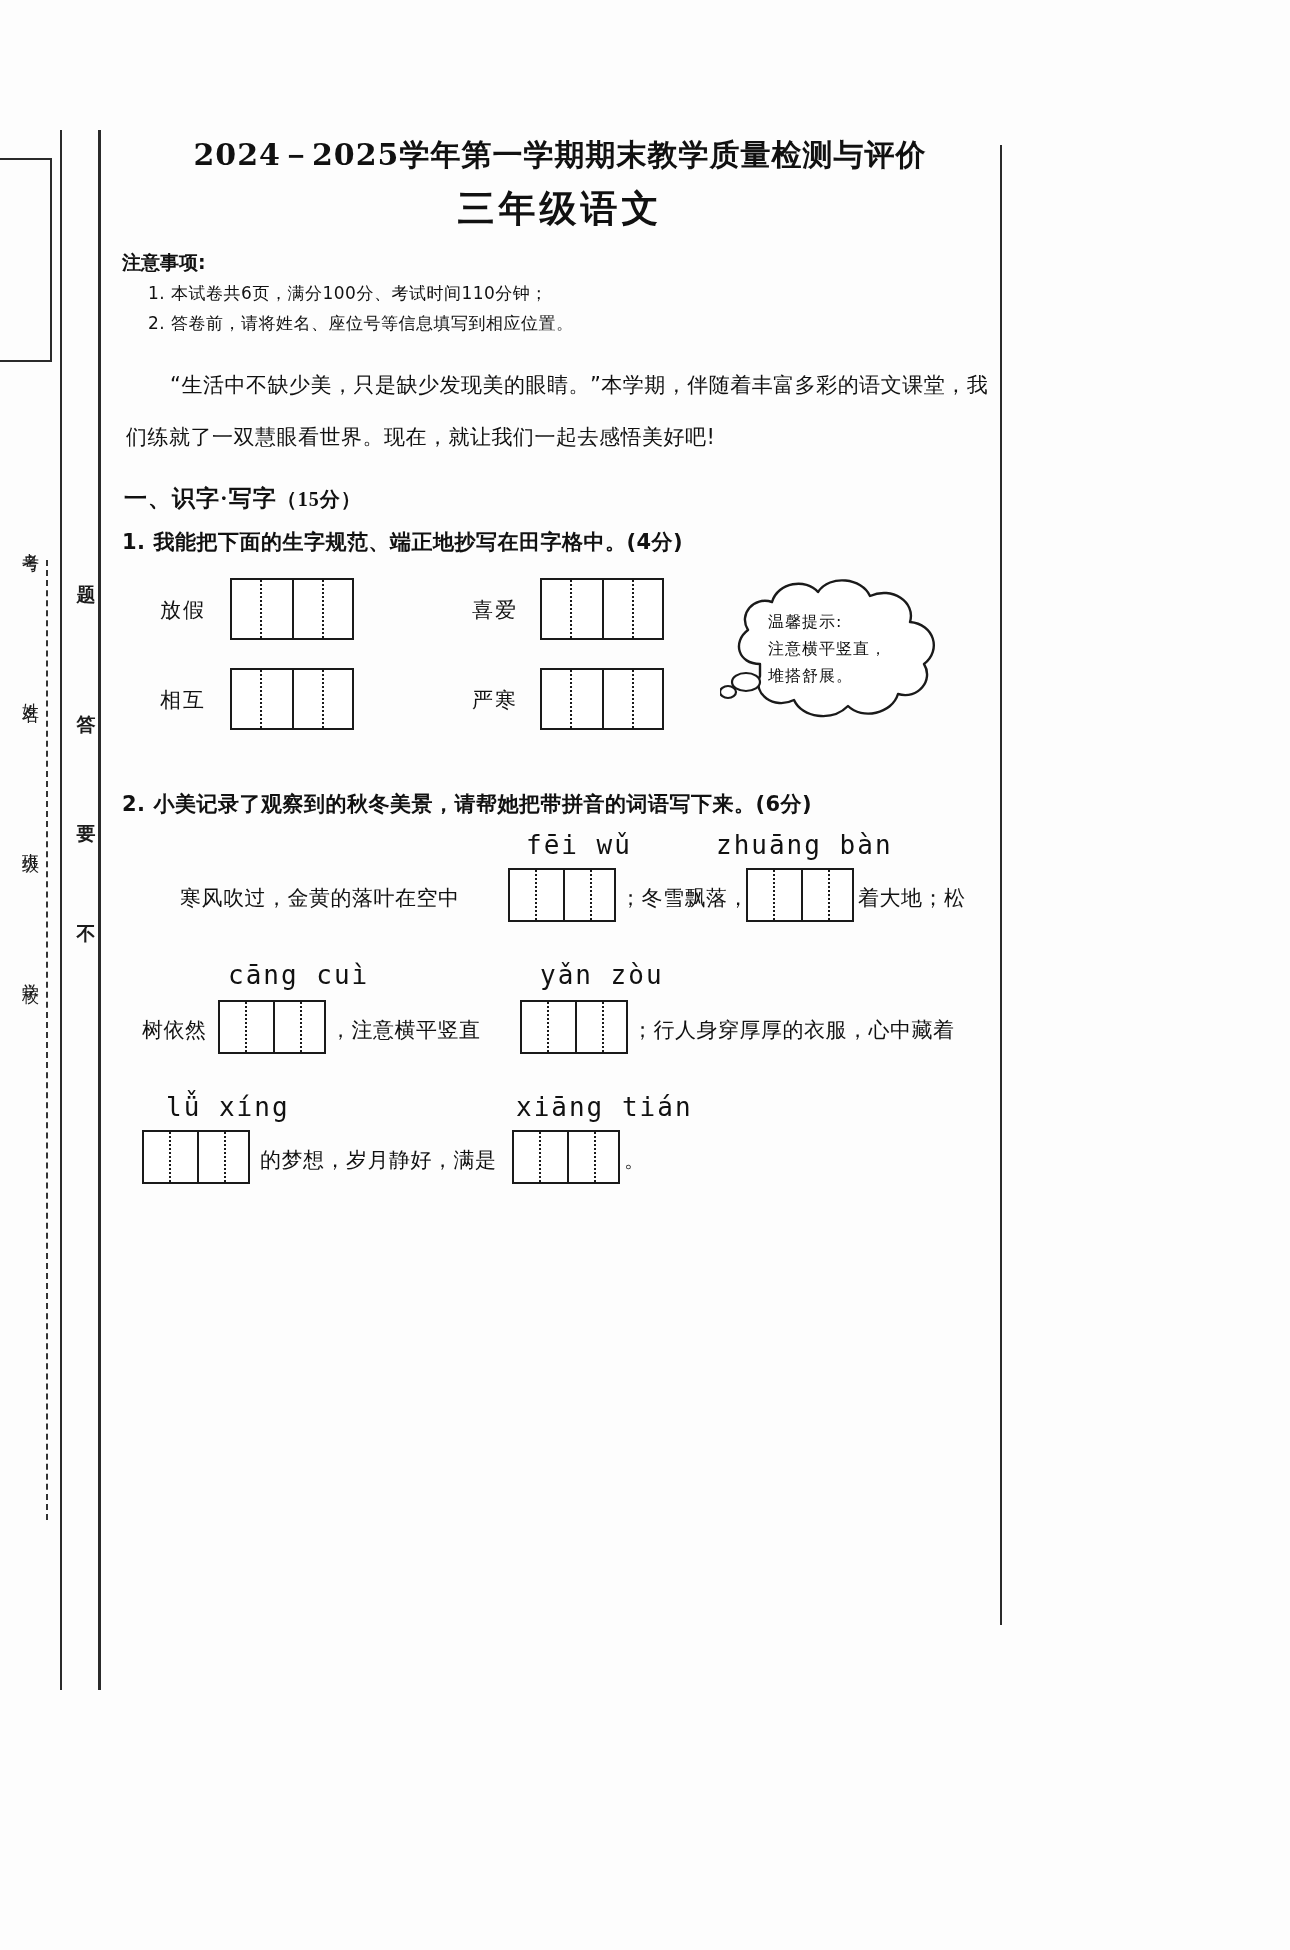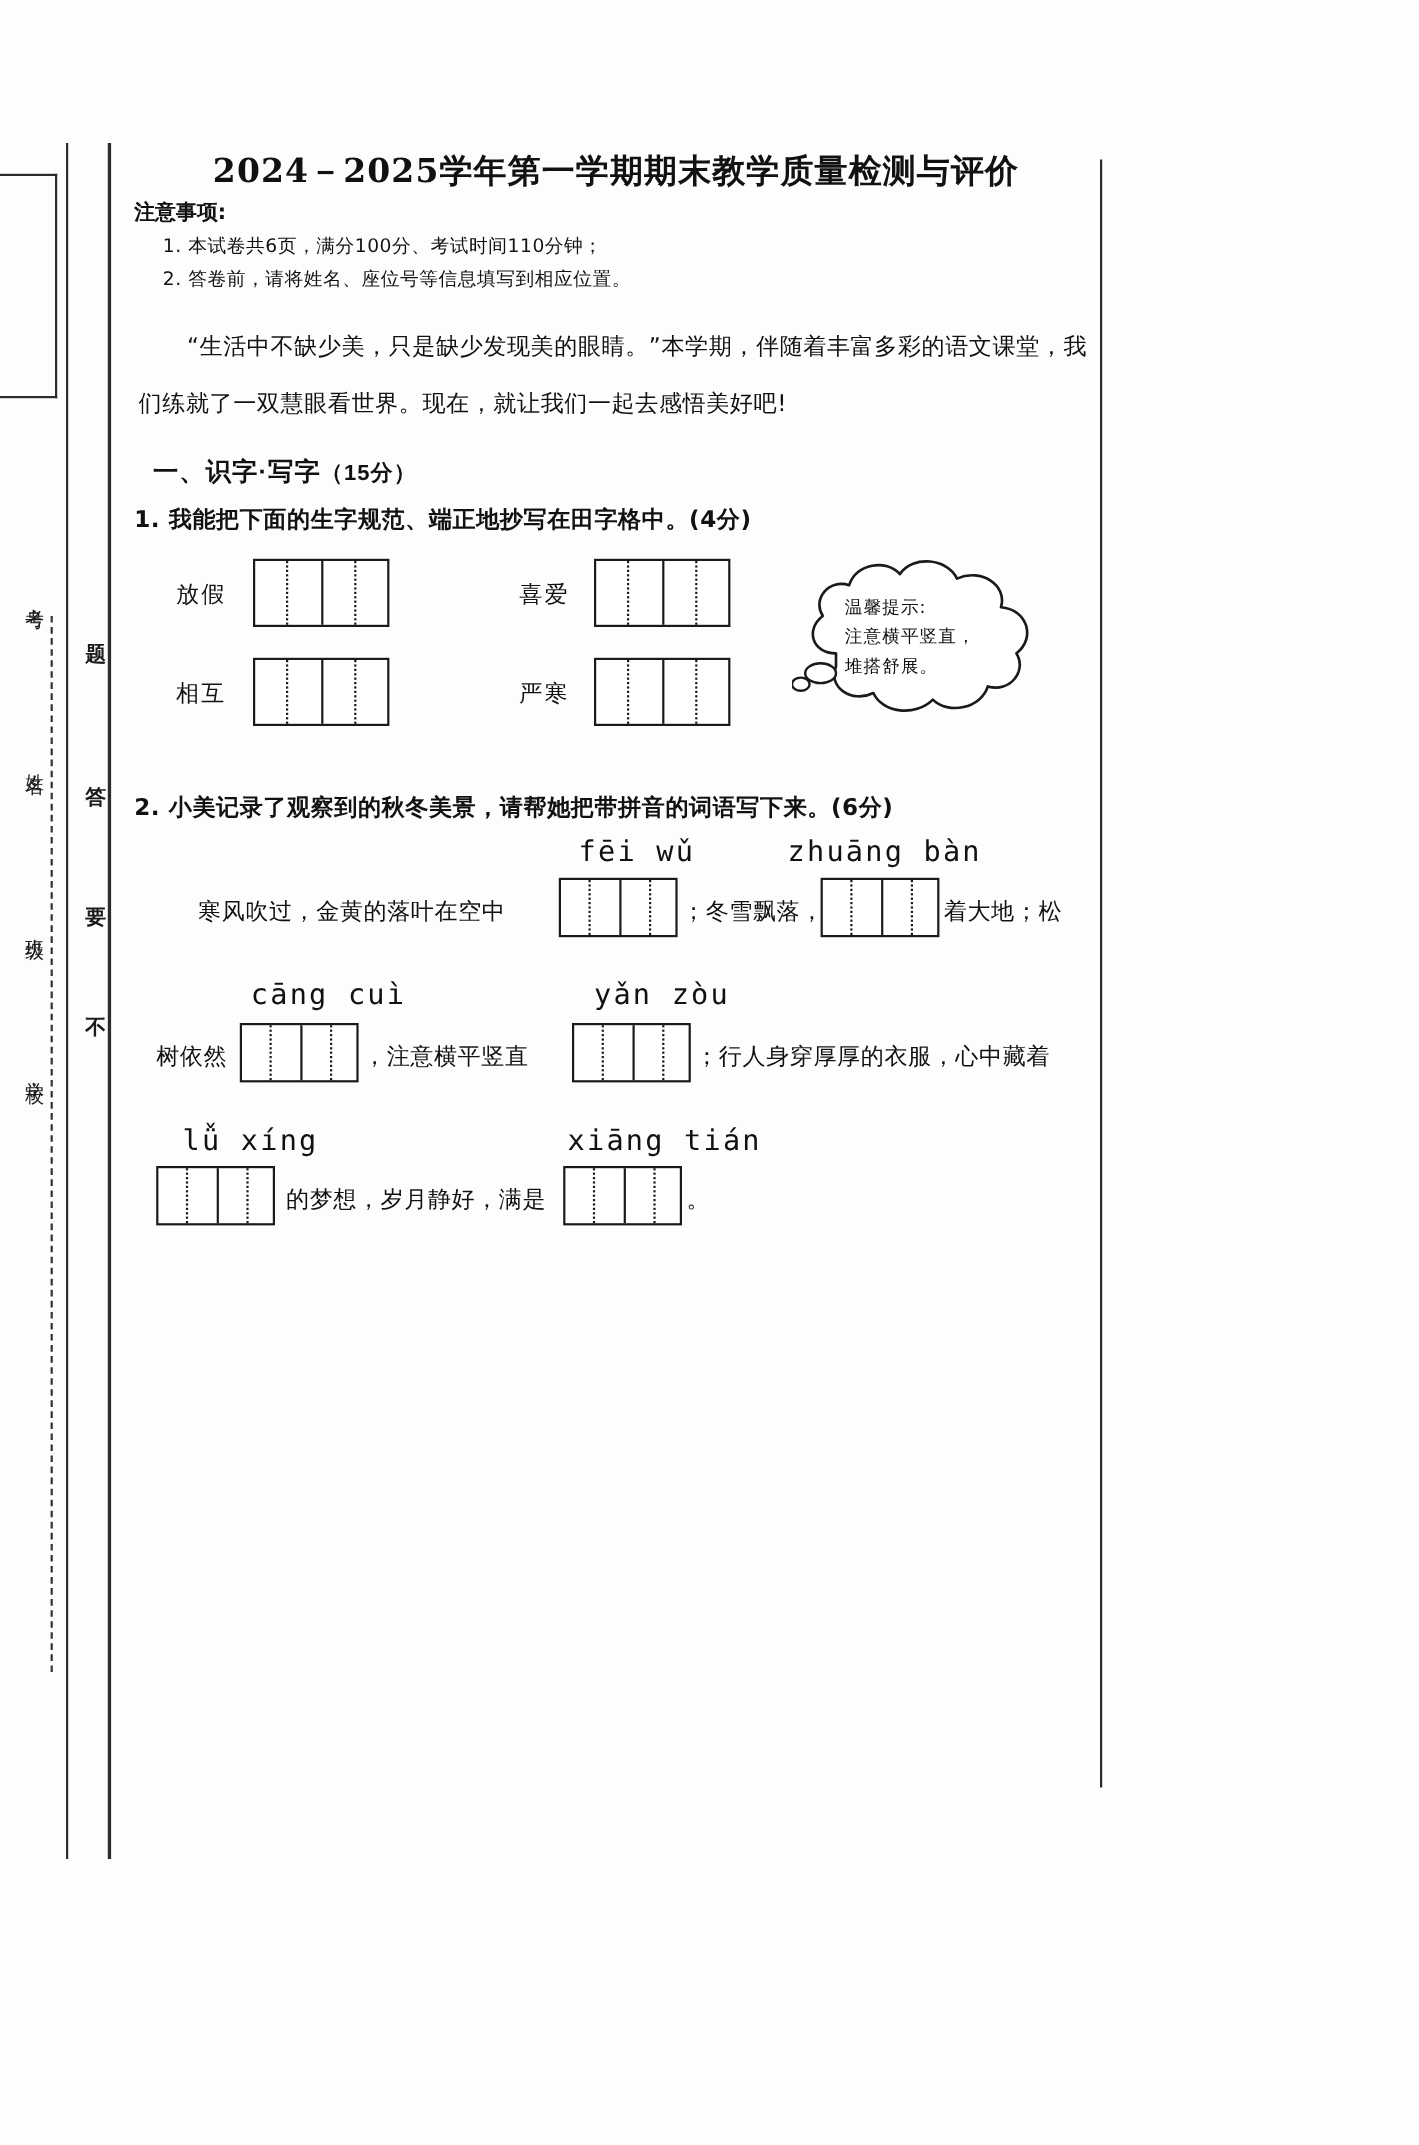--- a/index.html
+++ b/index.html
@@ -153,24 +153,24 @@
     margin: 24px 6px 0 6px;
     font-size: 21px;
     line-height: 52px;
     font-family: "DejaVu Sans", sans-serif;
     text-indent: 44px;
     letter-spacing: 0.5px;
   }
 
   
   .section-head {
-    margin: 20px 0 10px 19px;
+    margin: 20px 0 10px 4px;
     font-size: 23px;
     font-weight: bold;
-    font-family: Liberation Sans, sans-serif;
+    font-family: Liberation Serif, serif;
     letter-spacing: 1px;
   }
   .section-head .pts { font-size: 20px; font-weight: bold; }
 
   .section-lead {
     margin: 6px 6px 18px 6px;
     font-size: 21px;
     line-height: 42px;
     font-family: "DejaVu Sans", sans-serif;
     text-indent: 44px;
@@ -280,20 +280,21 @@
       <span>要</span>
     </div>
     <div class="side-col2 sc-4">
       <span>不</span>
     </div>
   </div>
 
   <div class="content">
 
     <div class="exam-title">2024－2025学年第一学期期末教学质量检测与评价</div>
+    <div class="exam-subject">三年级语文</div>
 
     <div class="notice-head">注意事项:</div>
     <div class="notice-line">1. 本试卷共6页，满分100分、考试时间110分钟；</div>
     <div class="notice-line">2. 答卷前，请将姓名、座位号等信息填写到相应位置。</div>
 
 
     <div class="intro">“生活中不缺少美，只是缺少发现美的眼睛。”本学期，伴随着丰富多彩的语文课堂，我们练就了一双慧眼看世界。现在，就让我们一起去感悟美好吧!</div>
 
     <div class="section-head">
       <span>一、识字·写字</span><span class="pts">（15分）</span>

